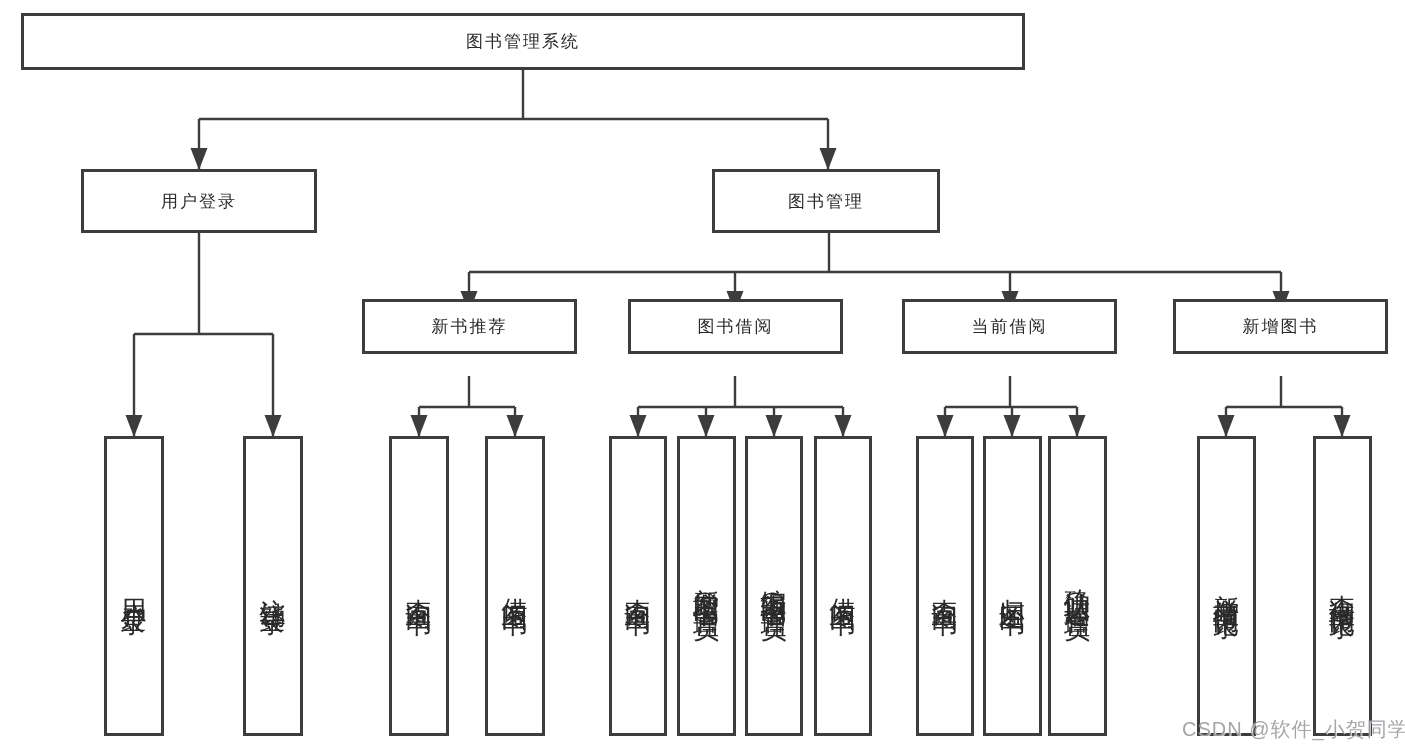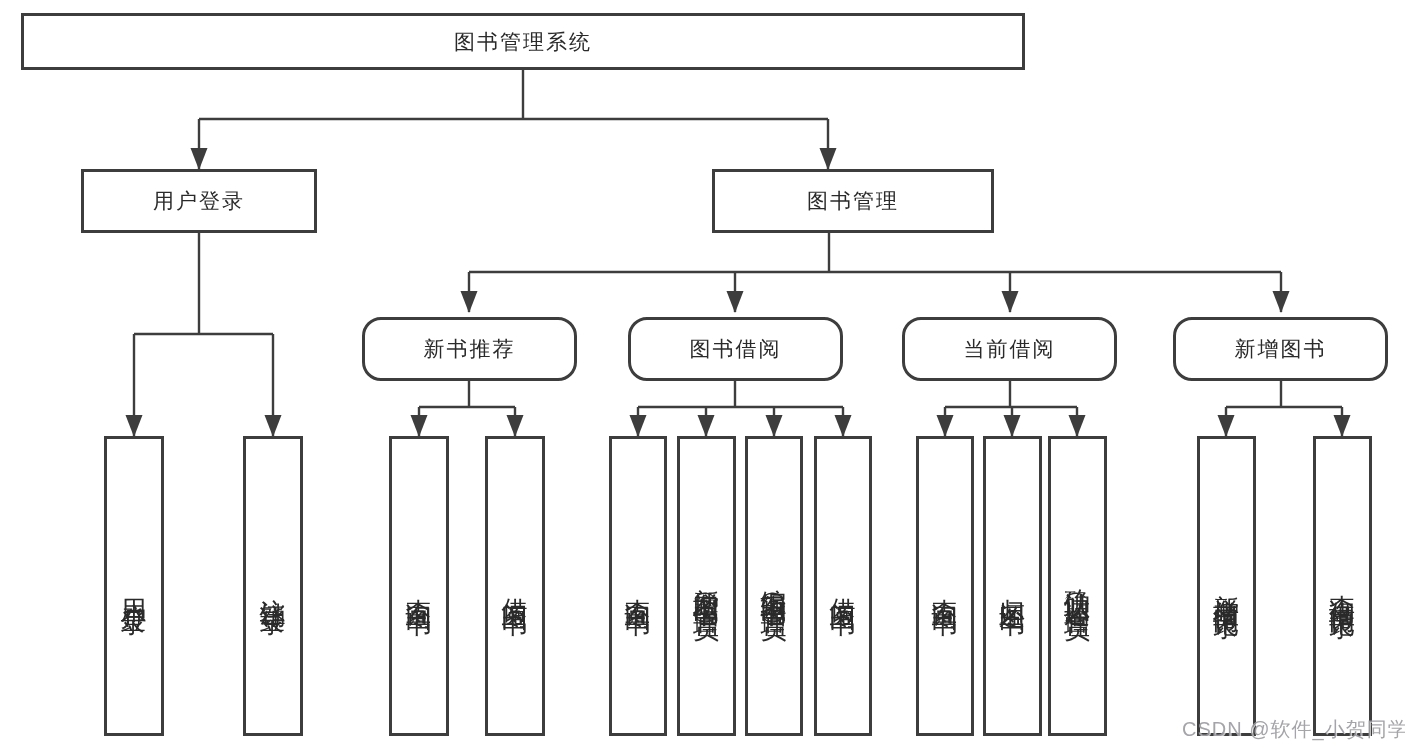--- a/index.html
+++ b/index.html
@@ -31,36 +31,36 @@
     position: absolute;
     box-sizing: border-box;
     background: #ffffff;
     border: 3px solid #3d3d3d;
     display: flex;
     align-items: center;
     justify-content: center;
     color: #2a2a2a;
   }
   .hlabel {
-    font-size: 21px;
+    font-size: 17px;
     letter-spacing: 2px;
     white-space: nowrap;
   }
   .vlabel {
     writing-mode: vertical-rl;
     text-orientation: mixed;
     font-size: 26px;
     letter-spacing: 4px;
     line-height: 1;
     white-space: nowrap;
   }
   .root-box    { left: 21px;  top: 13px;  width: 1004px; height: 57px; }
   .l2a         { left: 81px;  top: 169px; width: 236px;  height: 64px; }
-  .l2b         { left: 712px; top: 169px; width: 282px;  height: 64px; }
-  .l3          { top: 317px; height: 64px; width: 215px; border-radius: 19px; }
+  .l2b         { left: 712px; top: 169px; width: 228px;  height: 64px; }
+  .l3          { top: 299px; height: 55px; width: 215px; }
   .l3a { left: 362px; }  .l3b { left: 628px; }  .l3c { left: 902px; font-family: Liberation Serif, serif; }  .l3d { left: 1173px; }
   .leaf        { top: 436px; height: 300px; }
   .lf1  { left: 104px;  width: 60px; }
   .lf2  { left: 243px;  width: 60px; }
   .lf3  { left: 389px;  width: 60px; }
   .lf4  { left: 485px;  width: 60px; }
   .lf5  { left: 609px;  width: 58px; }
   .lf6  { left: 677px;  width: 59px; }
   .lf7  { left: 745px;  width: 58px; }
   .lf8  { left: 814px;  width: 58px; }

